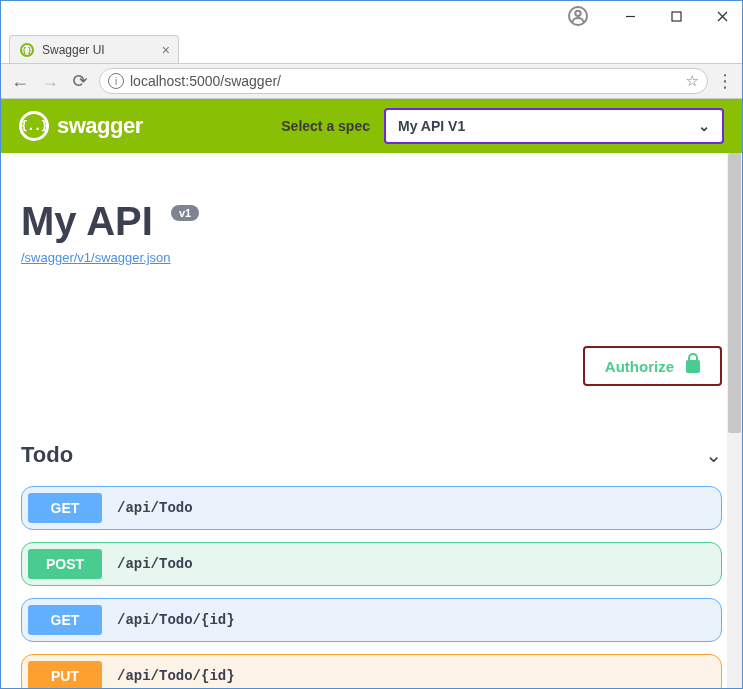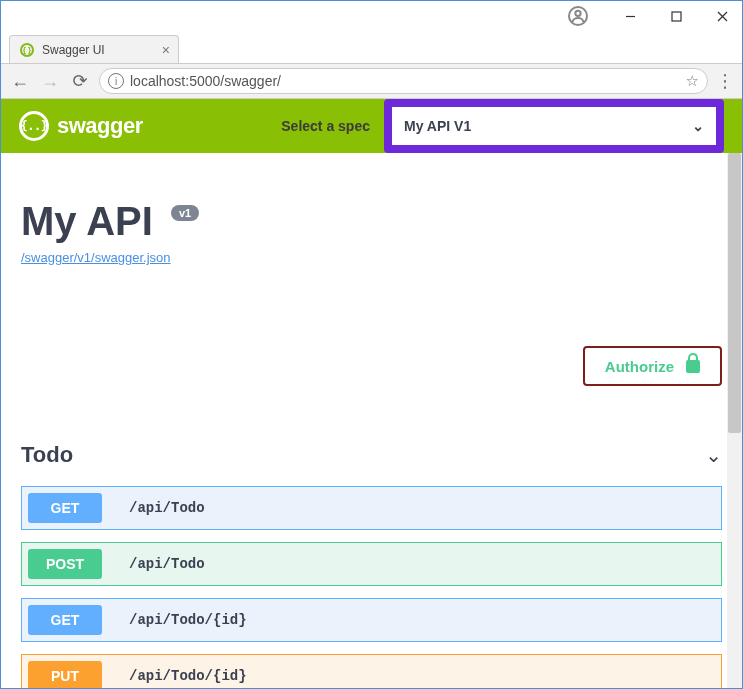--- a/index.html
+++ b/index.html
@@ -111,23 +111,23 @@
     width:30px;height:30px;border:3px solid #fff;border-radius:50%;
     display:flex;align-items:center;justify-content:center;
     font-size:12px;font-weight:700;font-family: monospace;
   }
   .spec-label {
     margin-left:auto;
     color:#3b3b3b; font-weight:700; font-size:14px;
   }
   .spec-select {
     flex: 0 0 340px;
-    height: 54px;
+    height: 36px;
     background:#fff;
-    border:8px solid #6d28d9;
+    border:2px solid #6d28d9;
     border-radius:4px;
     display:flex; align-items:center;
     padding: 0 12px;
     font-weight:700; font-size:14px; color:#3b4151;
     position:relative;
   }
   .spec-select .chev {
     position:absolute; right:12px; font-size:14px;
   }
 
@@ -183,26 +183,26 @@
     display:flex; align-items:center; justify-content:space-between;
     margin-top: 56px;
     padding-bottom: 6px;
   }
   .section-head h2 {
     font-size:22px; font-weight:800; color:#3b4151;
   }
   .section-head .arrow { font-size:20px; color:#3b4151; }
 
   .op {
-    border-radius:0;
+    border-radius:12px;
     margin-top: 12px;
     display:flex; align-items:center;
     height: 44px;
     padding: 6px;
-    gap: 27px;
+    gap: 15px;
   }
   .op .method {
     width: 74px; height: 30px;
     border-radius:3px;
     color:#fff; font-weight:700; font-size:14px;
     display:flex; align-items:center; justify-content:center;
   }
   .op .path {
     font-family: Liberation Mono, monospace;
     font-size:14px; color:#3b4151; font-weight:600;

